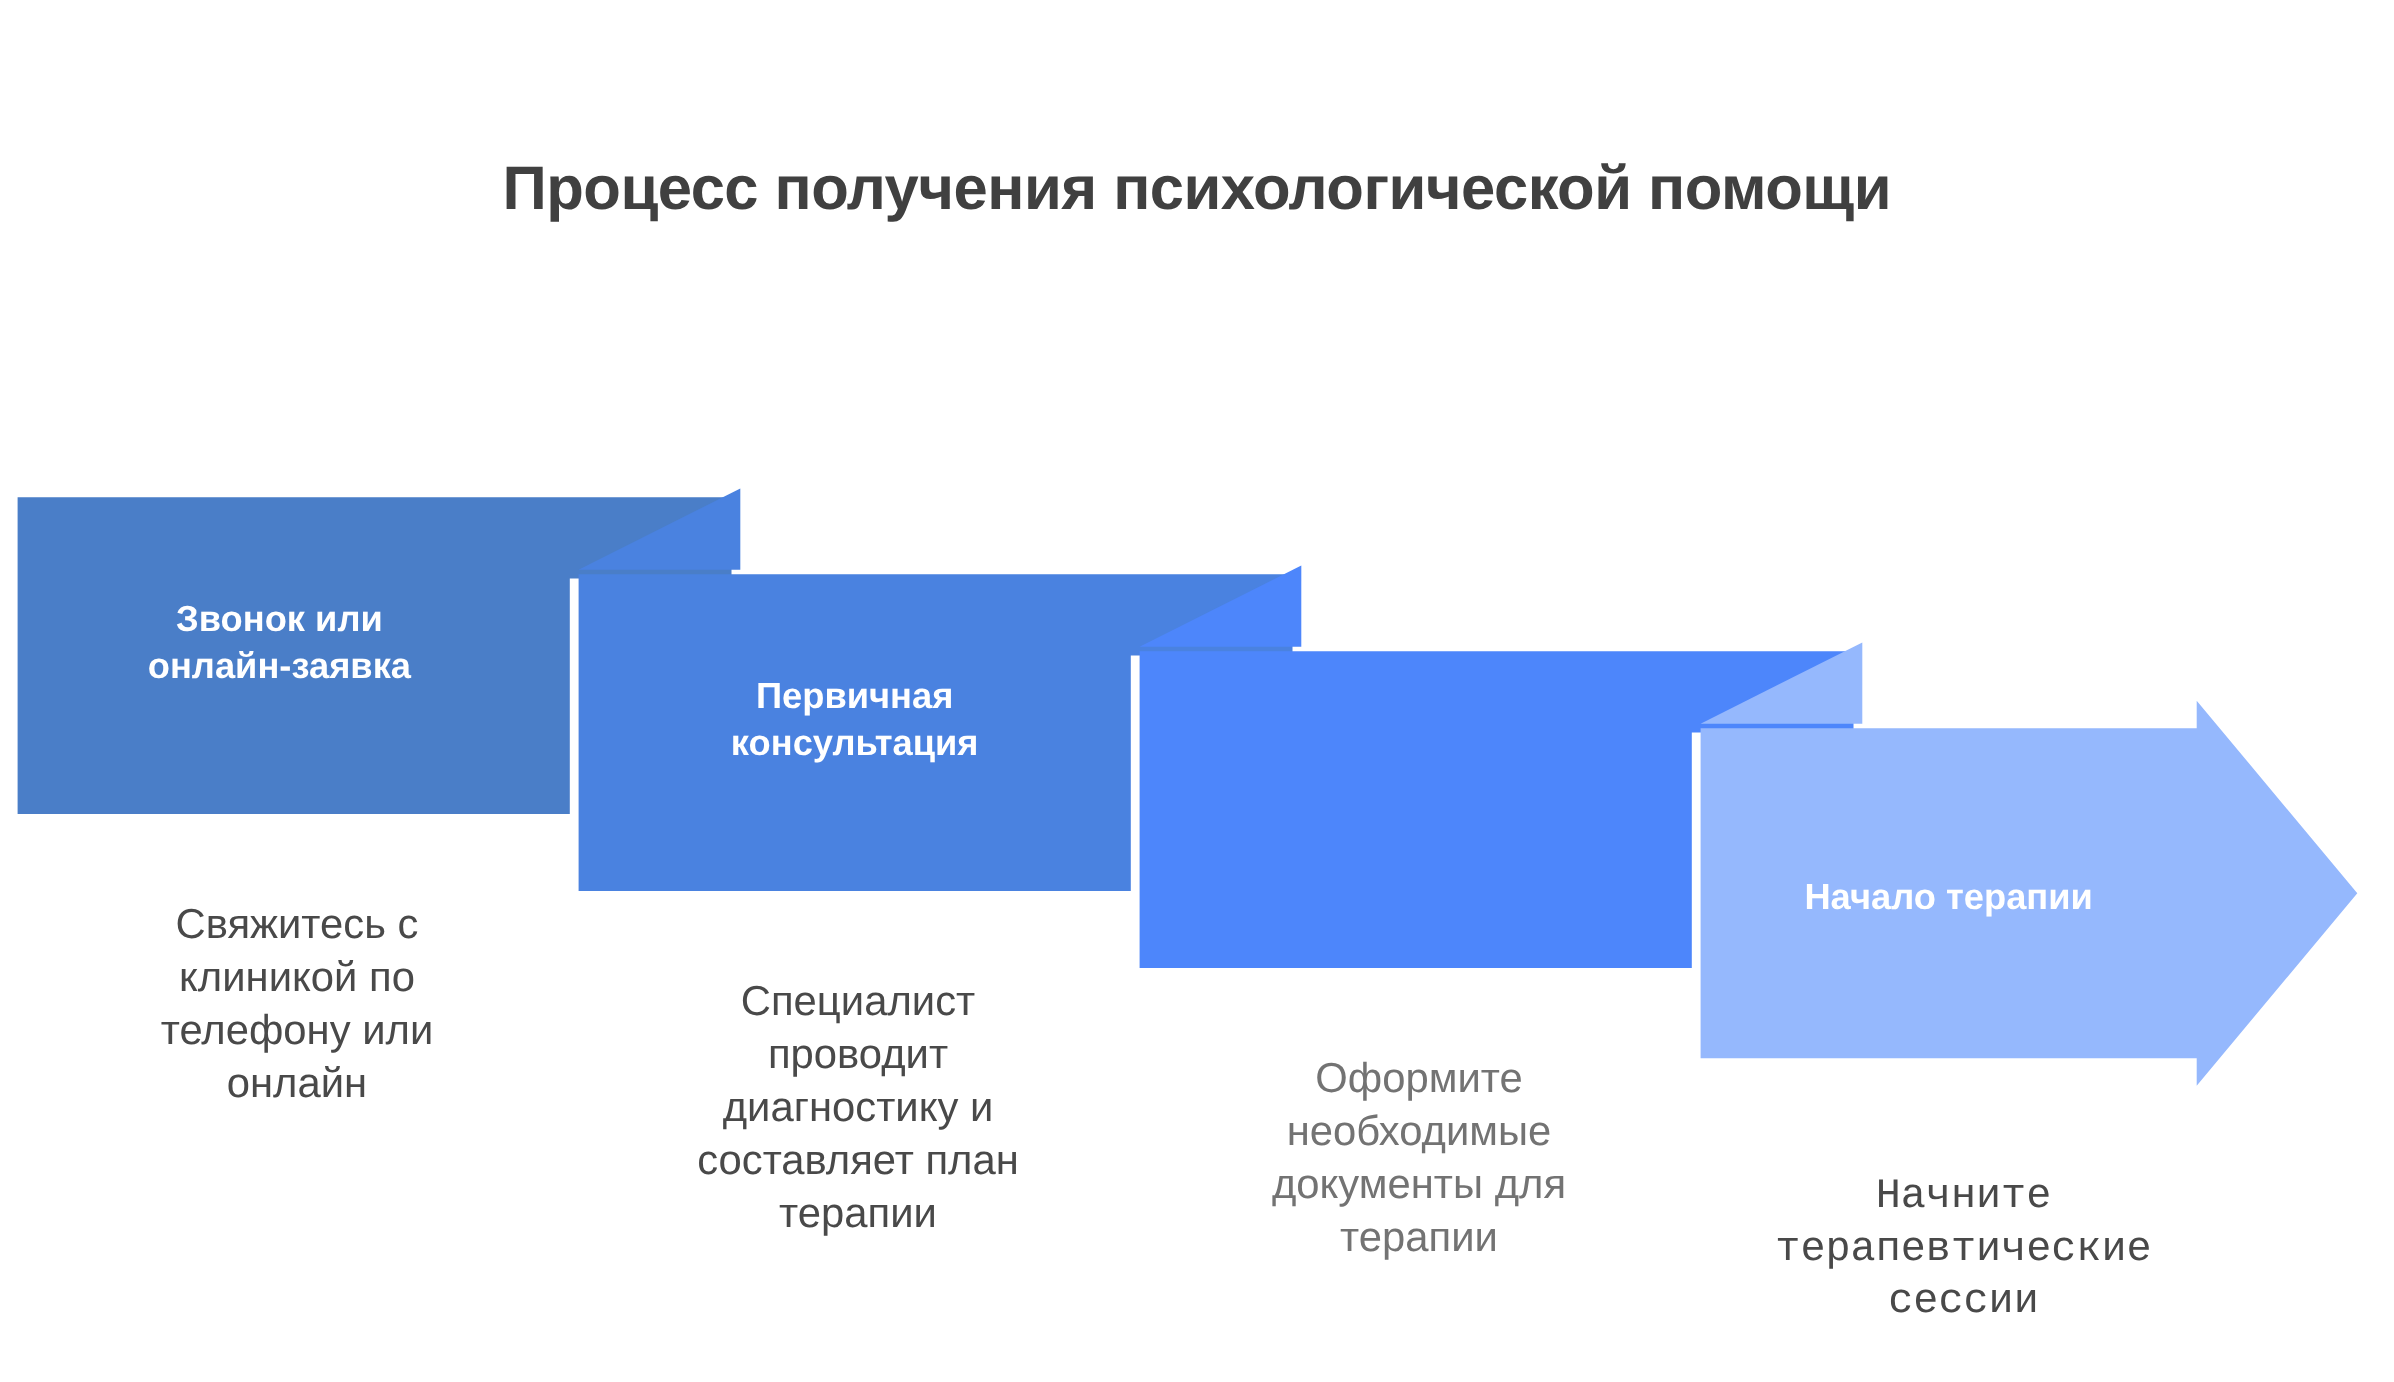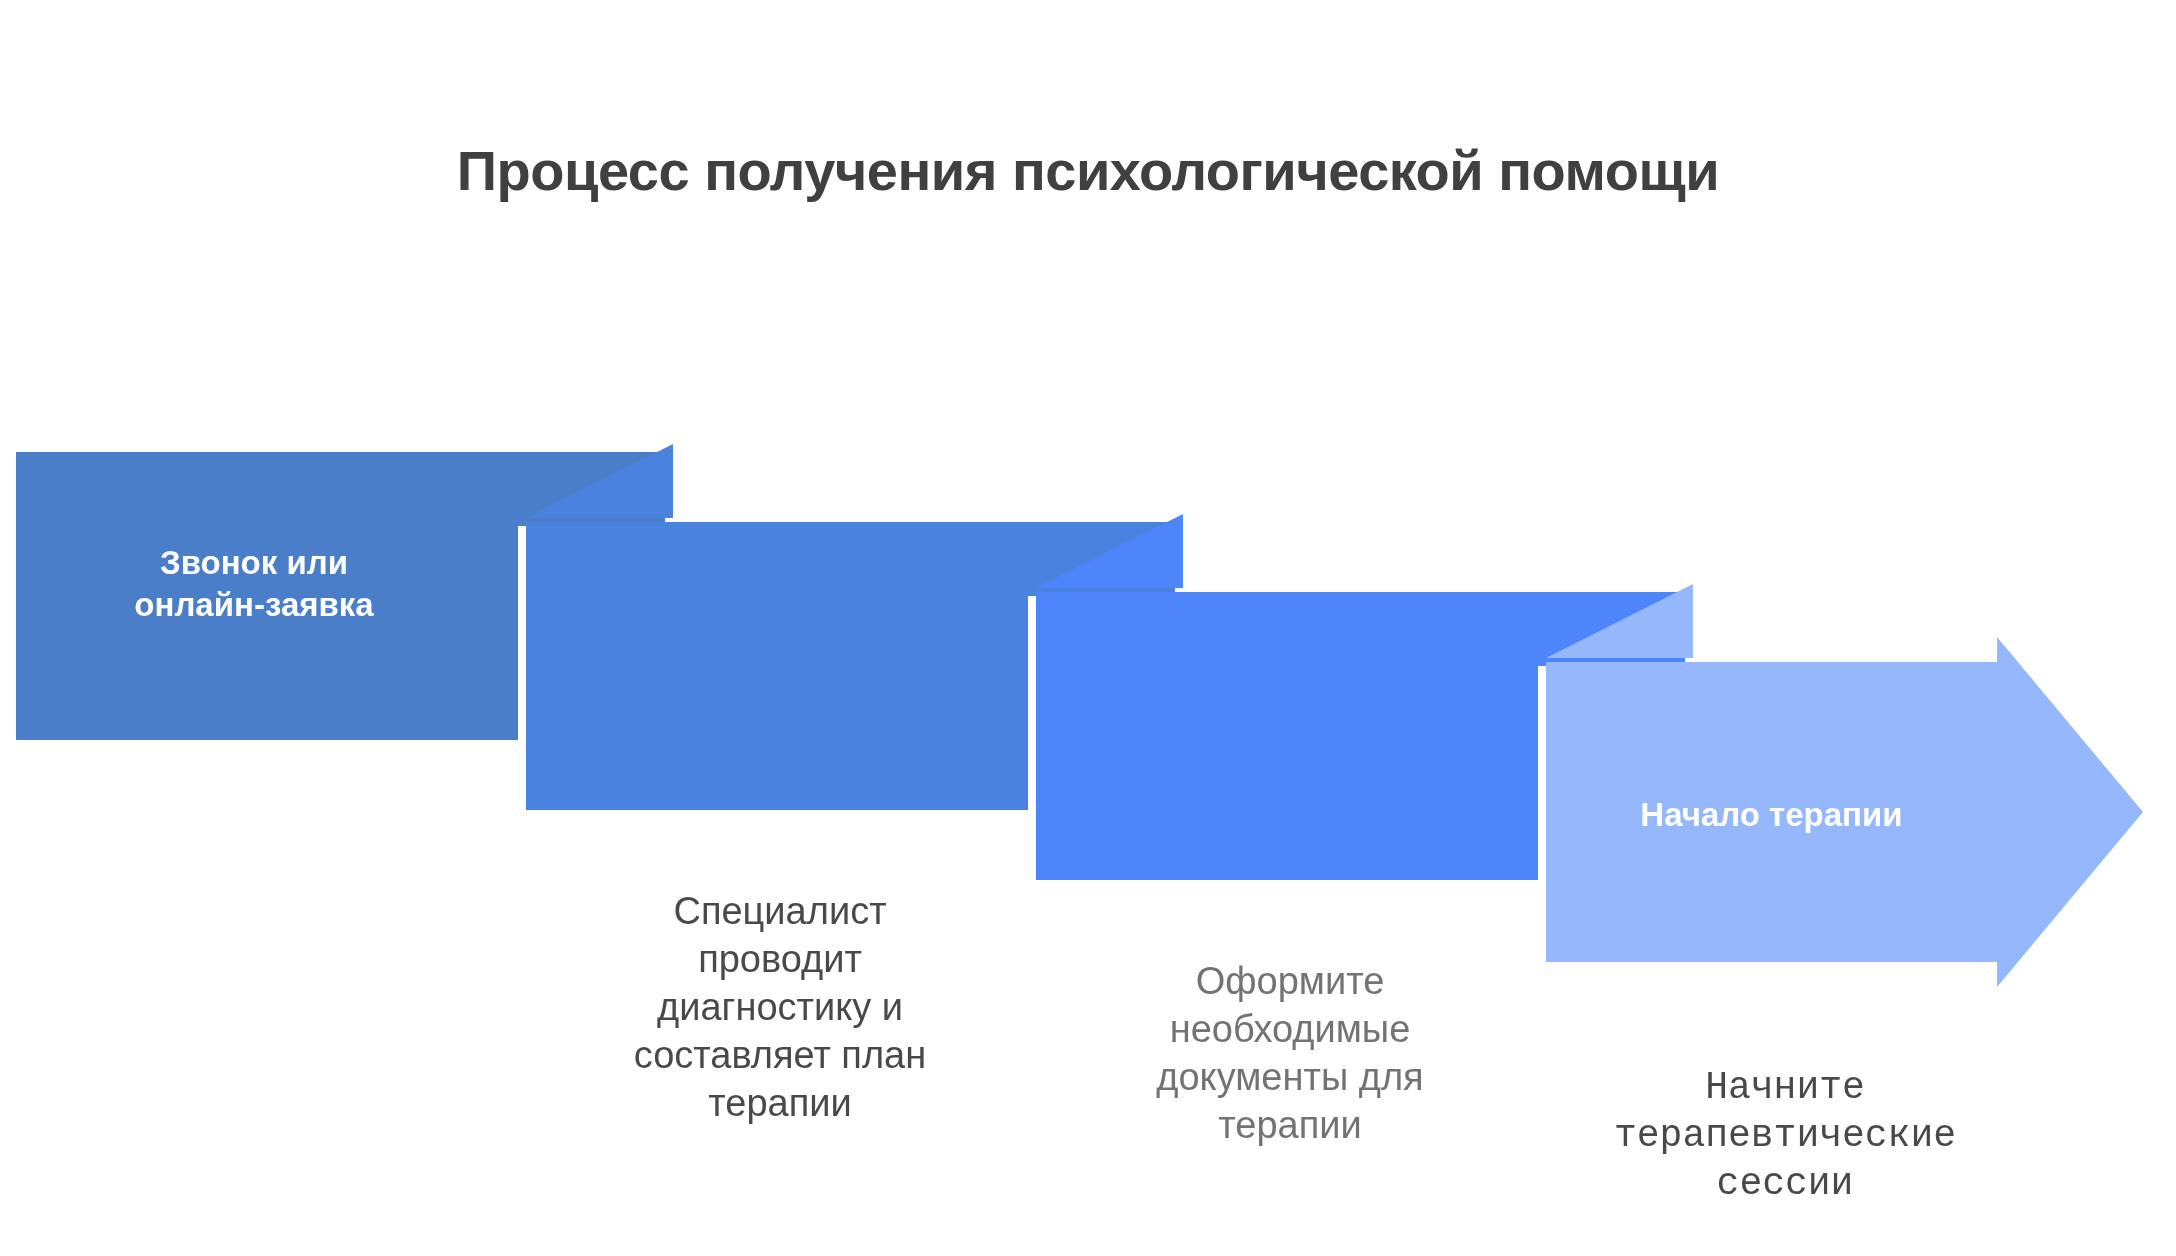--- a/index.html
+++ b/index.html
@@ -101,24 +101,30 @@
         <path d="M 1546,658 L 1693,584 L 1693,658 Z" fill="#95b8fd"></path>
         <path d="M 1546,662 L 1997,662 L 1997,637 L 2143,812 L 1997,987 L 1997,962 L 1546,962 Z" fill="#95b8fd"></path>
       </g>
 
     </svg>
   </div>
 
   <div class="step-label" style="left: 16px; top: 542px; width: 476px; color: rgb(255, 255, 255);">Звонок или
 онлайн-заявка</div>
 
+  <div class="step-label" style="left: 526px; top: 612px; width: 502px; color: rgb(255, 255, 255);">Первичная
+консультация</div>
 
 
   <div class="step-label" style="left: 1546px; top: 794px; width: 451px; color: rgb(255, 255, 255);">Начало терапии</div>
 
+  <div class="step-caption" style="left: 30px; top: 818px; width: 480px; color: rgb(73, 73, 73);">Свяжитесь с
+клиникой по
+телефону или
+онлайн</div>
 
   <div class="step-caption" style="left: 540px; top: 888px; width: 480px; color: rgb(73, 73, 73);">Специалист
 проводит
 диагностику и
 составляет план
 терапии</div>
 
   <div class="step-caption" style="left: 1050px; top: 958px; width: 480px; color: #737373;">Оформите
 необходимые
 документы для

